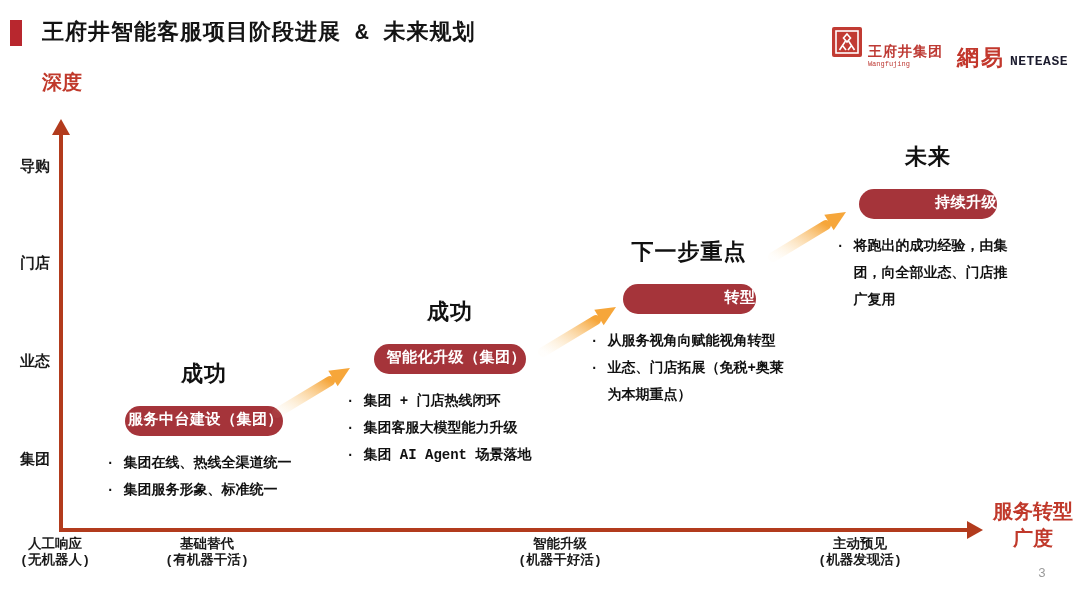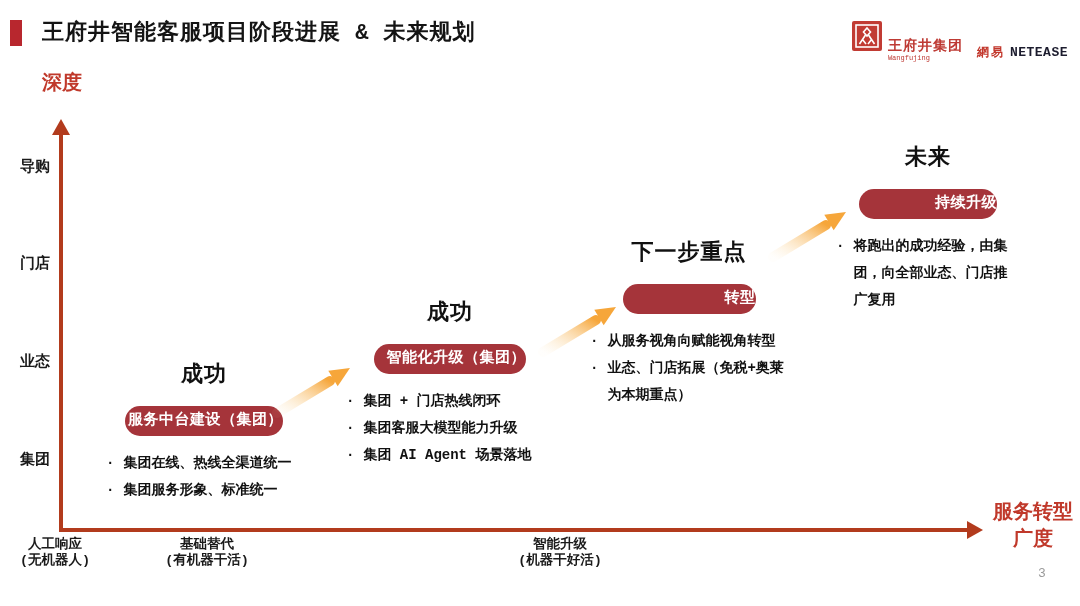--- a/index.html
+++ b/index.html
@@ -9,21 +9,21 @@
   }
   
   .title-block{position:absolute;left:10px;top:20px;width:12px;height:26px;background:#B8272E;}
   .title{position:absolute;left:42px;top:17px;font-size:22px;font-weight:bold;color:#141414;letter-spacing:1px;}
   .logos{position:absolute;right:12px;top:15px;display:flex;align-items:center;gap:14px;}
   .wf{display:flex;align-items:center;gap:6px;}
   .wf-text{line-height:1;margin-top:24px;}
   .wf-name{color:#BE3A34;font-size:14px;font-weight:bold;letter-spacing:1px;}
   .wf-sub{color:#BE3A34;font-size:7px;margin-top:2px;}
   .ne{display:flex;align-items:baseline;gap:5px;}
-  .ne-cn{color:#C2372C;font-size:12px;font-weight:bold;letter-spacing:2px;margin-top:28px;}
+  .ne-cn{color:#C2372C;font-size:22px;font-weight:bold;letter-spacing:2px;margin-top:28px;}
   .ne-en{color:#1c1c2e;font-size:13px;font-weight:bold;letter-spacing:.5px;}
   
   .y-axis-label{position:absolute;left:12px;top:70px;width:100px;text-align:center;
     color:#C0392B;font-size:20px;font-weight:bold;line-height:27px;}
   .x-axis-label{position:absolute;left:986px;top:499px;width:94px;text-align:center;
     color:#C0392B;font-size:20px;font-weight:bold;line-height:27px;}
   .y-axis{position:absolute;left:59px;top:134px;width:4px;height:396px;background:#B23B1D;}
   .y-arrowhead{position:absolute;left:52px;top:119px;width:0;height:0;
     border-left:9px solid transparent;border-right:9px solid transparent;border-bottom:16px solid #B23B1D;}
   .x-axis{position:absolute;left:59px;top:528px;width:910px;height:4px;background:#B23B1D;}
@@ -106,20 +106,24 @@
     <div>人工响应</div>
     <div>(无机器人)</div>
   </div>
   <div class="x-tick" style="left:137px;">
     <div>基础替代</div>
     <div>(有机器干活)</div>
   </div>
   <div class="x-tick" style="left:490px;">
     <div>智能升级</div>
     <div>(机器干好活)</div>
+  </div>
+  <div class="x-tick" style="left:790px;">
+    <div>主动预见</div>
+    <div>(机器发现活)</div>
   </div>
 
   <div class="stage stage-1">
     <div class="stage-header">成功</div>
     <div class="pill">服务中台建设（集团）</div>
     <div class="bullets">
       <div class="bullet">
           <span class="dot">·</span>
           <span>集团在线、热线全渠道统一</span>
         </div>

